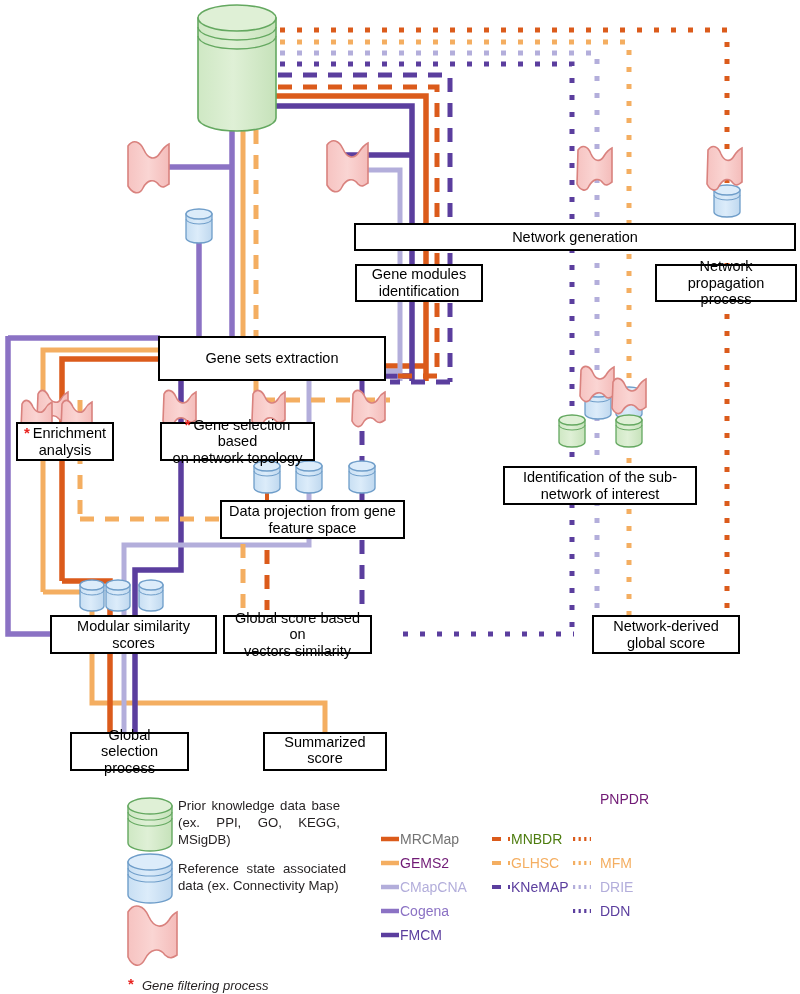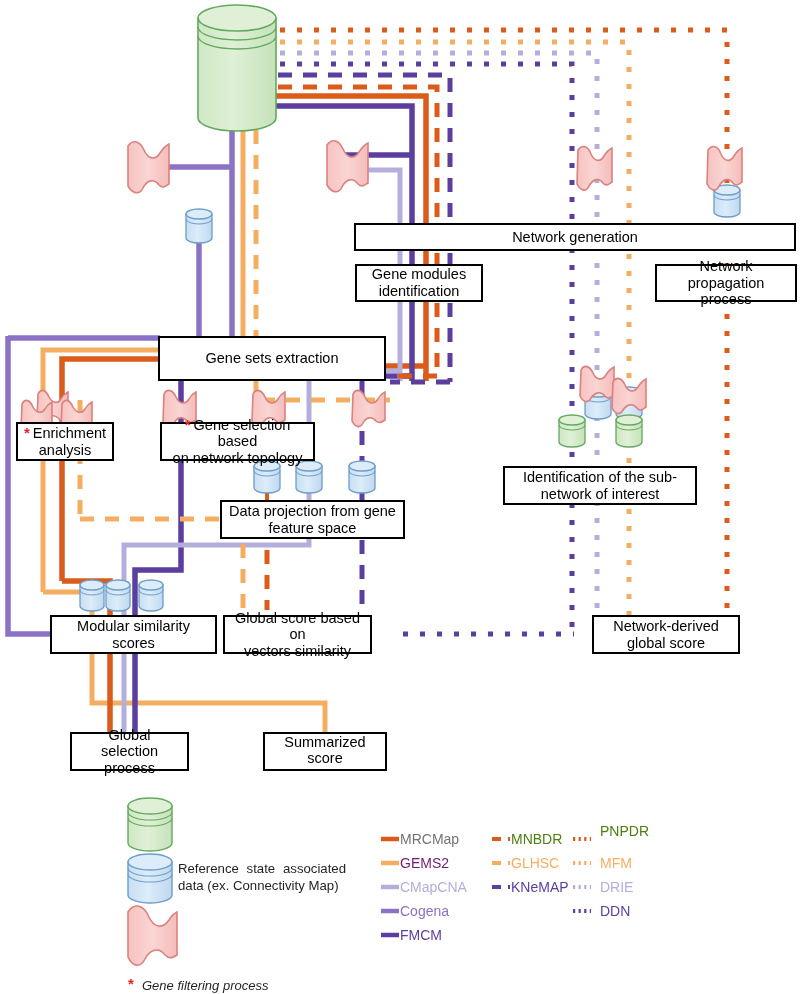--- a/index.html
+++ b/index.html
@@ -273,33 +273,34 @@
         <div style="display: block;"><span class="txt" style="display: inline;">Network-derived<br>global score</span></div>
       </div>
       <div class="node-box" style="left: 70px; top: 732px; width: 119px; height: 39px;">
         <div style="display: block;"><span class="txt" style="display: inline;">Global selection<br>process</span></div>
       </div>
       <div class="node-box" style="left: 263px; top: 732px; width: 124px; height: 39px; align-items: flex-end;">
         <div style="display: block;"><span class="txt" style="display: inline;">Summarized<br>score</span></div>
       </div>
     </div>
 
+  <div class="lg-text" style="left:178px; top:798px; width:162px;">Prior knowledge data base (ex. PPI, GO, KEGG, MSigDB)</div>
   <div class="lg-text" style="left:178px; top:861px; width:168px;">Reference state associated data (ex. Connectivity Map)</div>
 
   <div class="filtstar" style="left:128px; top:975px;">*</div>
   <div class="filt" style="left:142px; top:978px;">Gene filtering process</div>
 
   <div id="legend-labels">
       <div class="lg-item" style="left: 400px; top: 832px; color: #737373;">MRCMap</div>
       <div class="lg-item" style="left: 400px; top: 856px; color: #701a75;">GEMS2</div>
       <div class="lg-item" style="left: 400px; top: 880px; color: rgb(179, 174, 219);">CMapCNA</div>
       <div class="lg-item" style="left: 400px; top: 904px; color: rgb(139, 114, 196);">Cogena</div>
       <div class="lg-item" style="left: 400px; top: 928px; color: rgb(91, 62, 158);">FMCM</div>
       <div class="lg-item" style="left: 511px; top: 832px; color: #4d7c0f;">MNBDR</div>
       <div class="lg-item" style="left: 511px; top: 856px; color: rgb(244, 174, 97);">GLHSC</div>
       <div class="lg-item" style="left: 511px; top: 880px; color: rgb(91, 62, 158);">KNeMAP</div>
-      <div class="lg-item" style="left: 600px; top: 824px; color: #4d7c0f;">PNPDR</div>
+      <div class="lg-item" style="left: 600px; top: 792px; color: #701a75;">PNPDR</div>
       <div class="lg-item" style="left: 600px; top: 856px; color: rgb(244, 174, 97);">MFM</div>
       <div class="lg-item" style="left: 600px; top: 880px; color: rgb(179, 174, 219);">DRIE</div>
       <div class="lg-item" style="left: 600px; top: 904px; color: rgb(91, 62, 158);">DDN</div>
     </div>
 
 </div>
 
 </body></html>

